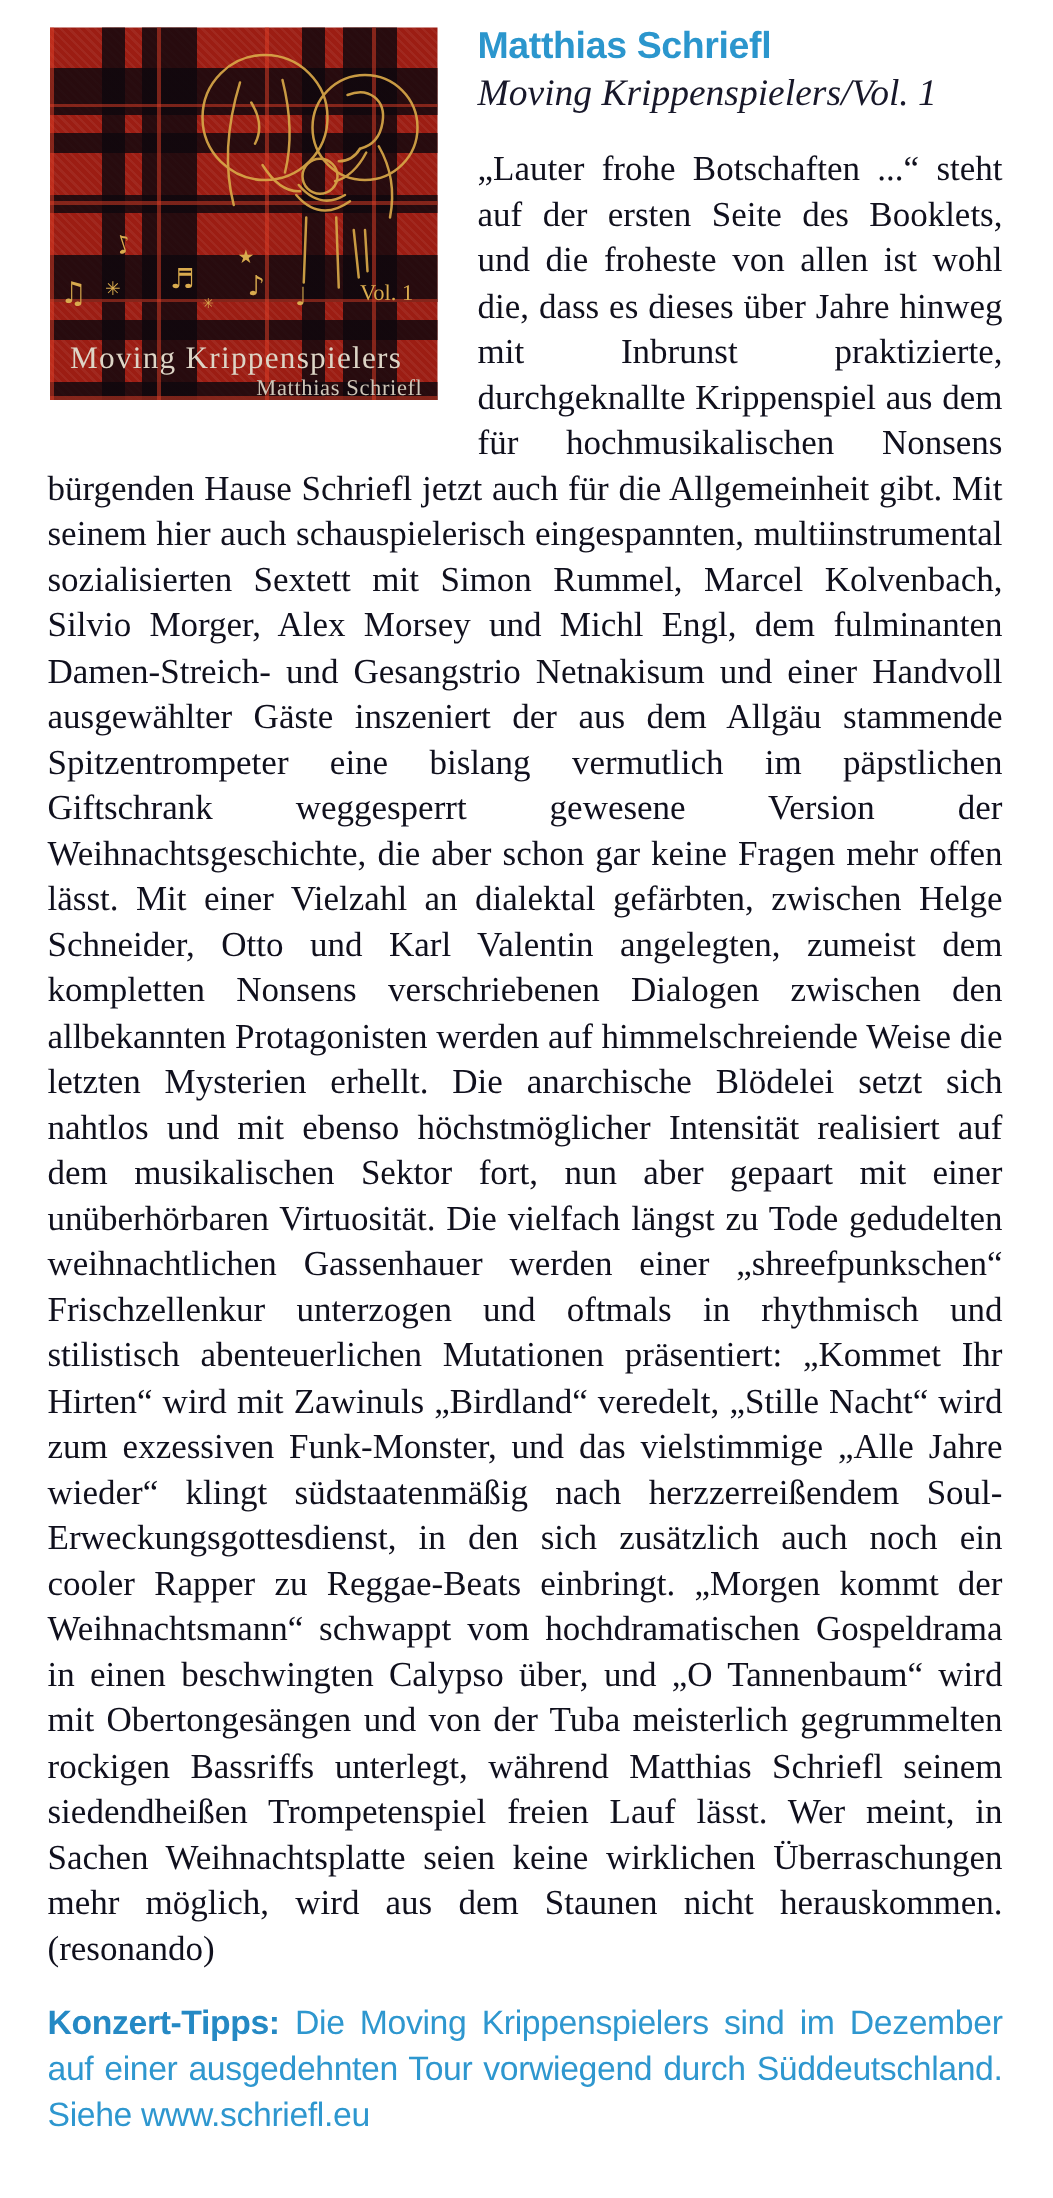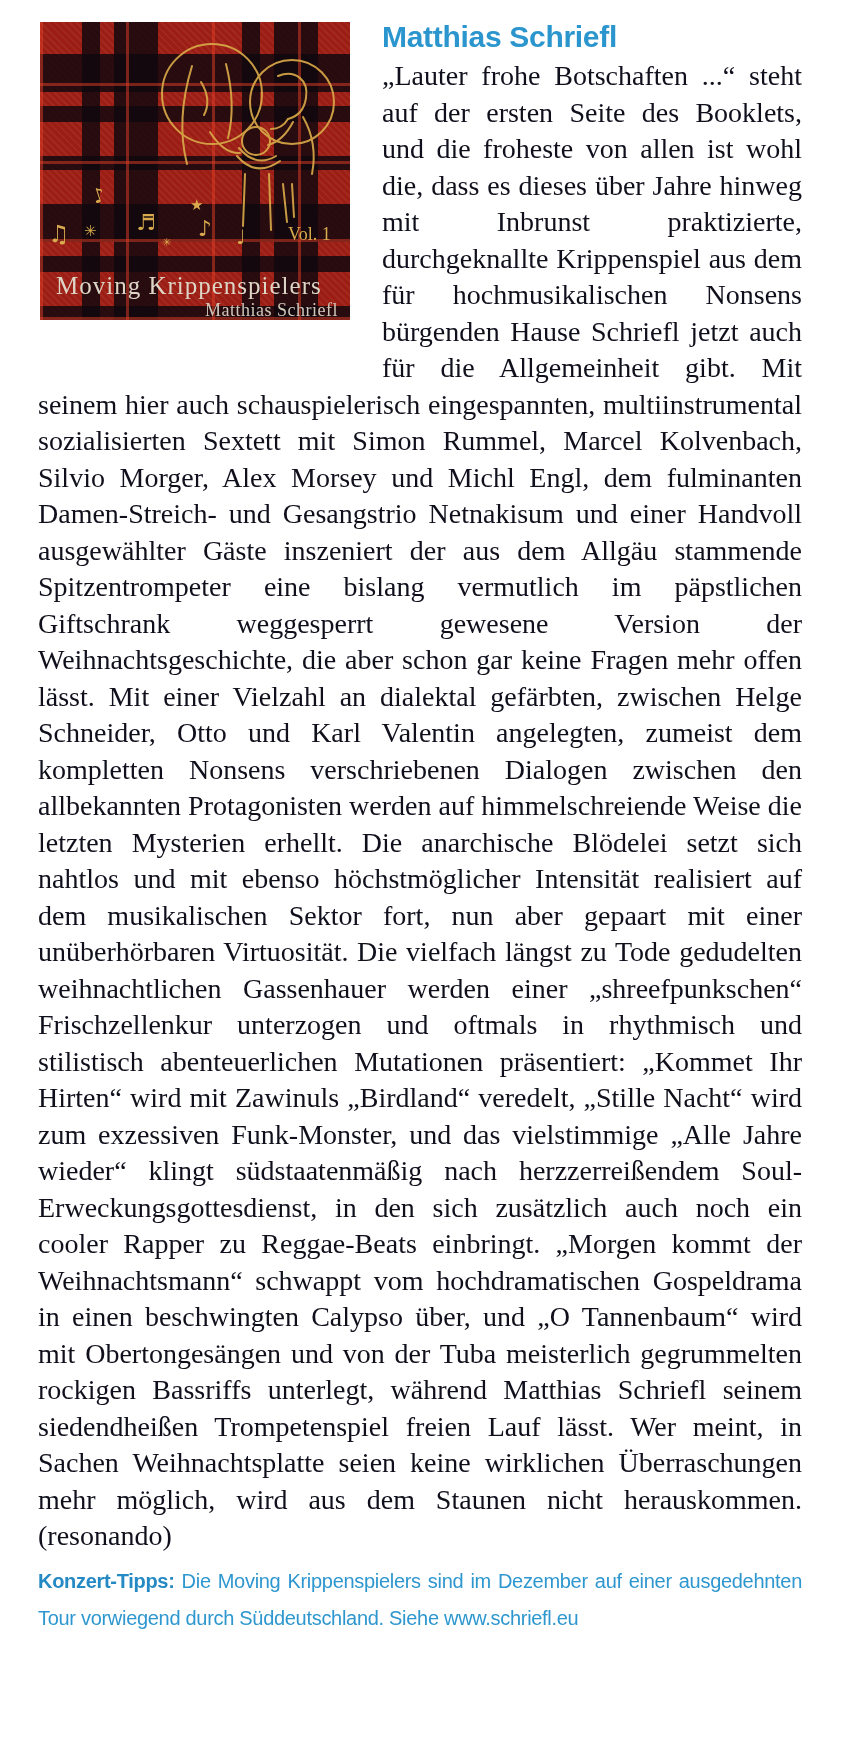--- a/index.html
+++ b/index.html
@@ -62,23 +62,23 @@
     margin: 0;
     font-size: 28px;
     line-height: 36.5px;
     color: #10101d;
     text-align: justify;
     hyphens: auto;
     -webkit-hyphens: auto;
   }
   
   p.tips {
-    margin: 8px 0 0 0;
+    margin: 22px 0 0 0;
     font-family: "Liberation Sans", sans-serif;
-    font-size: 20px;
+    font-size: 27px;
     line-height: 37px;
     letter-spacing: -0.3px;
     color: #2e97cf;
     text-align: justify;
   }
   p.tips strong { font-weight: bold; color: #2589c4; }
   p.tips .url { color: #2e97cf; text-decoration: none; }
 </style>
 </head>
 <body>
@@ -121,18 +121,19 @@
       <text class="glyph" x="196" y="222" font-size="20">♩</text>
       <text class="glyph" x="122" y="224" font-size="11">✳</text>
 
       <text class="vol" x="248" y="218">Vol. 1</text>
       <text class="cover-title" x="16" y="272">Moving Krippenspielers</text>
       <text class="cover-artist" x="298" y="294" text-anchor="end">Matthias Schriefl</text>
     </svg>
   </div>
 
   <h1 class="artist">Matthias Schriefl</h1>
+  <h2 class="album">Moving Krippenspielers/Vol. 1</h2>
 
   <p class="review">„Lauter frohe Botschaften ...“ steht auf der ersten Seite des Booklets, und die froheste von allen ist wohl die, dass es dieses über Jahre hinweg mit Inbrunst praktizierte, durchgeknallte Krippenspiel aus dem für hochmusikalischen Nonsens bürgenden Hause Schriefl jetzt auch für die Allgemeinheit gibt. Mit seinem hier auch schauspielerisch eingespannten, multiinstrumental sozialisierten Sextett mit Simon Rummel, Marcel Kolvenbach, Silvio Morger, Alex Morsey und Michl Engl, dem fulminanten Damen-Streich- und Gesangstrio Netnakisum und einer Handvoll ausgewählter Gäste inszeniert der aus dem Allgäu stammende Spitzentrompeter eine bislang vermutlich im päpstlichen Giftschrank weggesperrt gewesene Version der Weihnachtsgeschichte, die aber schon gar keine Fragen mehr offen lässt. Mit einer Vielzahl an dialektal gefärbten, zwischen Helge Schneider, Otto und Karl Valentin angelegten, zumeist dem kompletten Nonsens verschriebenen Dialogen zwischen den allbekannten Protagonisten werden auf himmelschreiende Weise die letzten Mysterien erhellt. Die anarchische Blödelei setzt sich nahtlos und mit ebenso höchstmöglicher Intensität realisiert auf dem musikalischen Sektor fort, nun aber gepaart mit einer unüberhörbaren Virtuosität. Die vielfach längst zu Tode gedudelten weihnachtlichen Gassenhauer werden einer „shreefpunkschen“ Frischzellenkur unterzogen und oftmals in rhythmisch und stilistisch abenteuerlichen Mutationen präsentiert: „Kommet Ihr Hirten“ wird mit Zawinuls „Birdland“ veredelt, „Stille Nacht“ wird zum exzessiven Funk-Monster, und das vielstimmige „Alle Jahre wieder“ klingt südstaatenmäßig nach herzzerreißendem Soul-Erweckungsgottesdienst, in den sich zusätzlich auch noch ein cooler Rapper zu Reggae-Beats einbringt. „Morgen kommt der Weihnachtsmann“ schwappt vom hochdramatischen Gospeldrama in einen beschwingten Calypso über, und „O Tannenbaum“ wird mit Obertongesängen und von der Tuba meisterlich gegrummelten rockigen Bassriffs unterlegt, während Matthias Schriefl seinem siedendheißen Trompetenspiel freien Lauf lässt. Wer meint, in Sachen Weihnachtsplatte seien keine wirklichen Überraschungen mehr möglich, wird aus dem Staunen nicht herauskommen. (resonando)</p>
 
   <p class="tips"><strong>Konzert-Tipps:</strong> <span>Die Moving Krippenspielers sind im Dezember auf einer ausgedehnten Tour vorwiegend durch Süddeutschland. Siehe</span> <span class="url">www.schriefl.eu</span></p>
 
 </div>
 
 </body></html>

